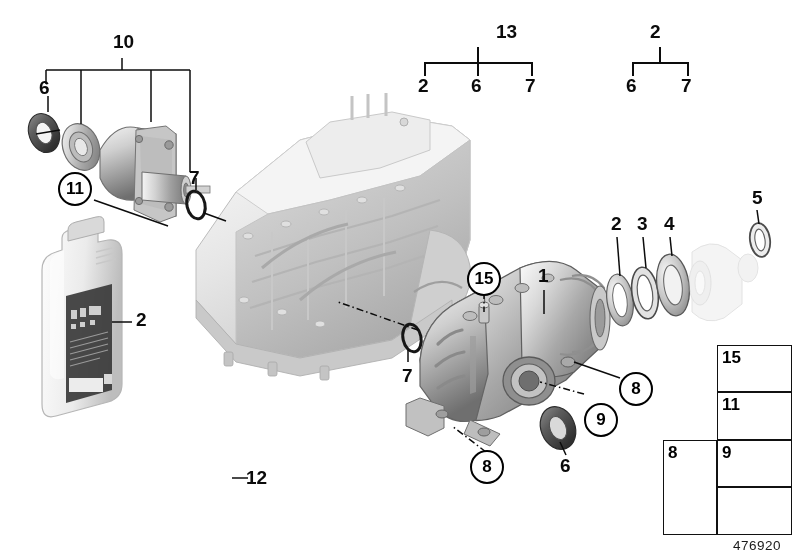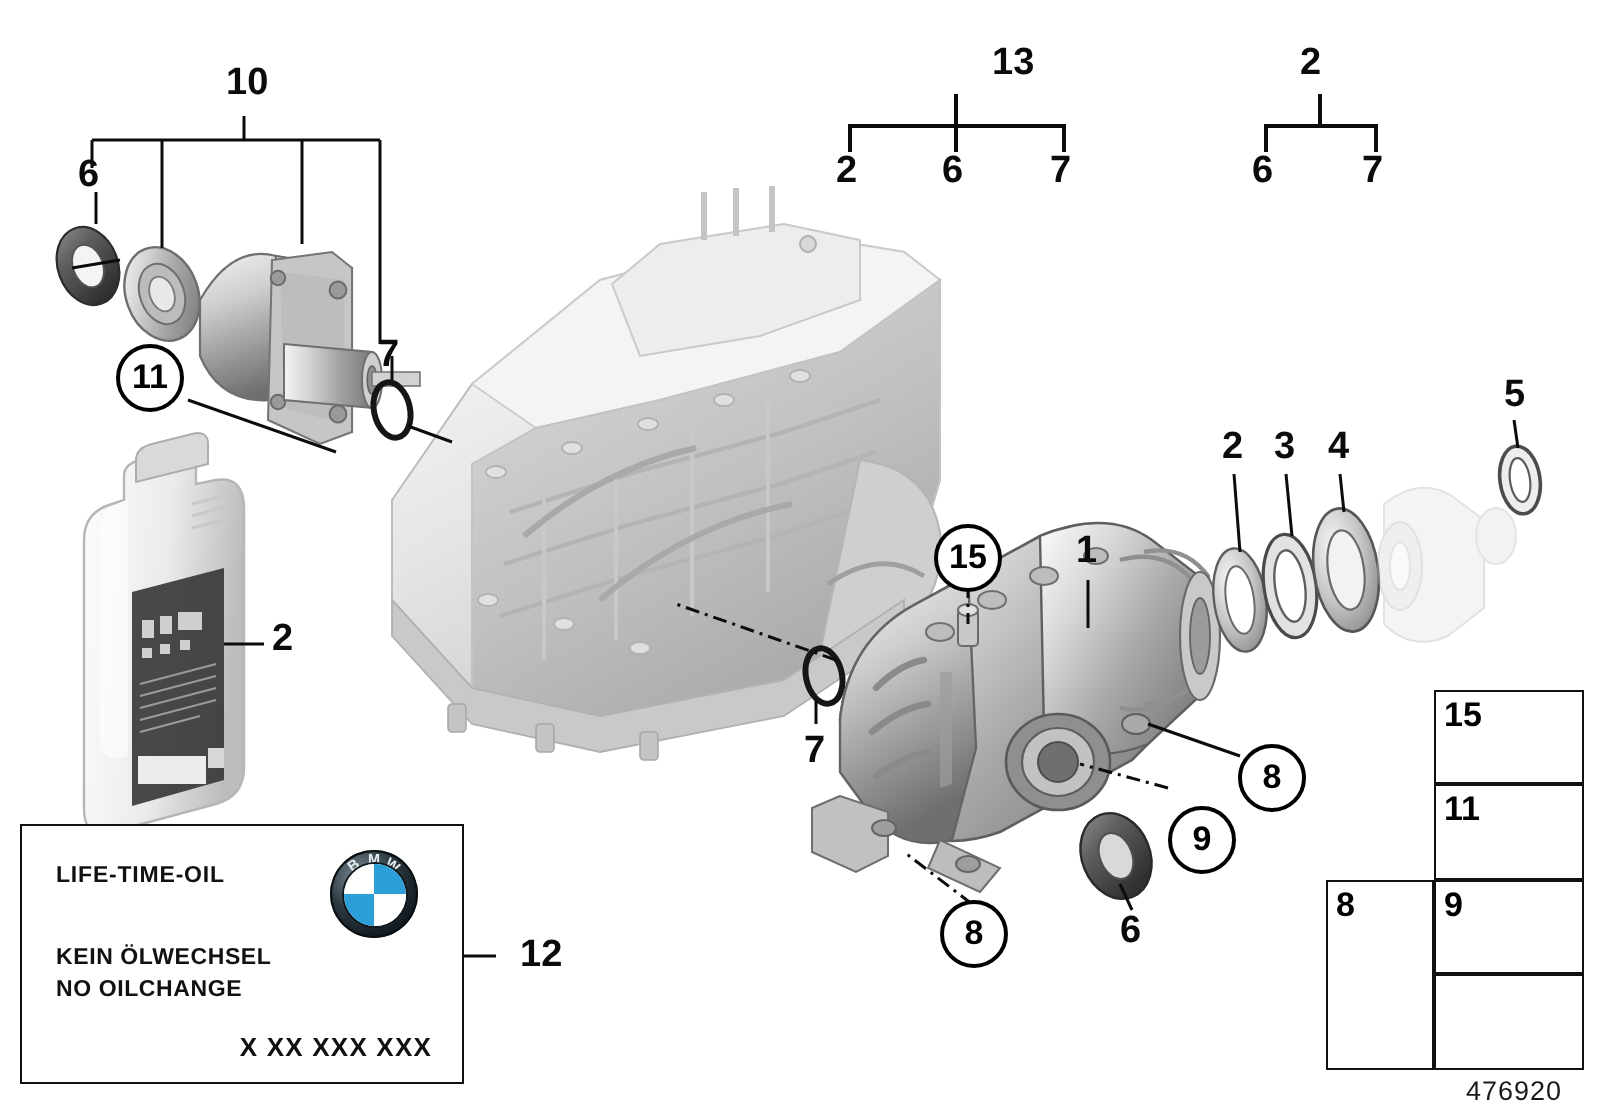--- a/index.html
+++ b/index.html
@@ -429,48 +429,29 @@
   <div class="lbl" style="left:626px;top:76px;">6</div>
   <div class="lbl" style="left:681px;top:76px;">7</div>
 
   <div class="circ" style="left:58px;top:172px;width:34px;height:34px;">11</div>
   <div class="circ" style="left:467px;top:262px;width:34px;height:34px;">15</div>
   <div class="circ" style="left:619px;top:372px;width:34px;height:34px;">8</div>
   <div class="circ" style="left:584px;top:403px;width:34px;height:34px;">9</div>
   <div class="circ" style="left:470px;top:450px;width:34px;height:34px;">8</div>
 
   <div class="lbl" style="left:136px;top:310px;">2</div>
-  <div class="lbl" style="left:260px;top:468px;">12</div>
+  <div class="lbl" style="left:246px;top:468px;">12</div>
   <div class="lbl" style="left:538px;top:266px;">1</div>
   <div class="lbl" style="left:611px;top:214px;">2</div>
   <div class="lbl" style="left:637px;top:214px;">3</div>
   <div class="lbl" style="left:664px;top:214px;">4</div>
   <div class="lbl" style="left:752px;top:188px;">5</div>
   <div class="lbl" style="left:402px;top:366px;">7</div>
   <div class="lbl" style="left:560px;top:456px;">6</div>
 
-  <div id="oilbox">
-    <div class="t1">LIFE-TIME-OIL</div>
-    <div class="t2">KEIN ÖLWECHSEL</div>
-    <div class="t3">NO OILCHANGE</div>
-    <div class="t4">X XX XXX XXX</div>
-    <div class="roundel">
-      <div class="bl">
-        <span class="rb">B</span>
-        <span class="rm">M</span>
-        <span class="rw">W</span>
-      </div>
-      <div class="inner">
-        <div class="q q1"></div>
-          <div class="q q2"></div>
-          <div class="q q3"></div>
-          <div class="q q4"></div>
-      </div>
-    </div>
-  </div>
 
   <div id="bolt8cell">
     <div class="n">8</div>
   </div>
   <div id="legend">
     <div class="cell" style="left:0;top:0;width:75px;height:47px;">
       <div class="n">15</div>
     </div>
     <div class="cell" style="left:0;top:47px;width:75px;height:48px;">
       <div class="n">11</div>

